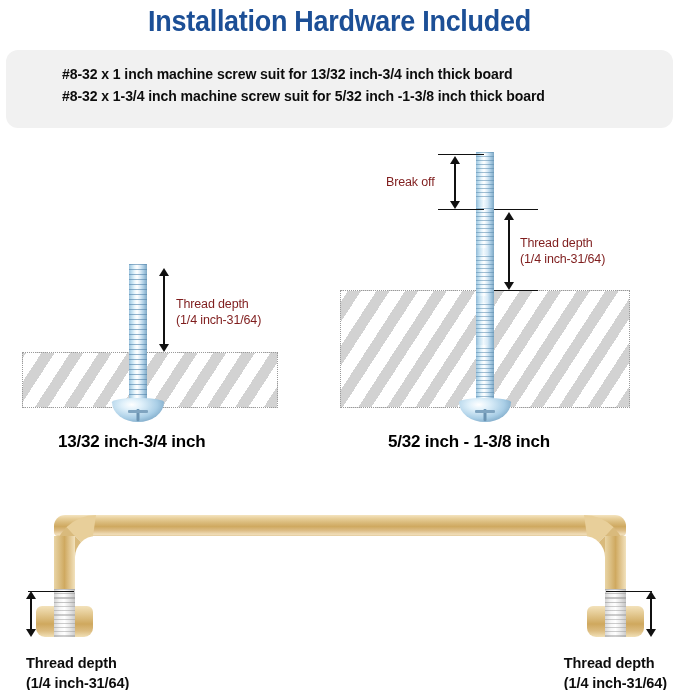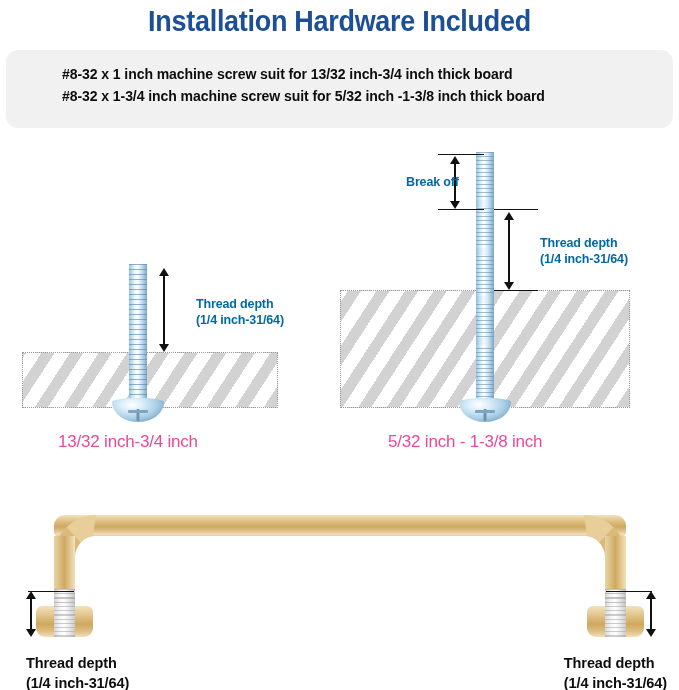--- a/index.html
+++ b/index.html
@@ -130,34 +130,34 @@
     width:0; height:0;
     border-left:5.5px solid transparent;
     border-right:5.5px solid transparent;
   }
   .arrow-up   { border-bottom:8px solid #111111; }
   .arrow-down { border-top:8px solid #111111; }
 
   .dim-label {
     position:absolute;
     font-size:12.5px;
+    font-weight:normal;
+    color:#7f1d1d;
+    line-height:1.3;
+    white-space:nowrap;
+    letter-spacing:-0.15px;
+  }
+
+  .caption {
+    position:absolute;
+    font-size:17px;
+    color:#000000;
+    white-space:nowrap;
+    letter-spacing:-0.2px;
     font-weight:bold;
-    color:#0369a1;
-    line-height:1.3;
-    white-space:nowrap;
-    letter-spacing:-0.15px;
-    margin-left:20px;
-  }
-
-  .caption {
-    position:absolute;
-    font-size:17px;
-    color:#ec4899;
-    white-space:nowrap;
-    letter-spacing:-0.2px;
   }
 
   
   .handle-area { position:absolute; left:0; top:470px; width:679px; height:220px; }
 
   .handle-bar {
     position:absolute;
     left:54px; top:45px;
     width:572px; height:21px;
     background:linear-gradient(to bottom,

